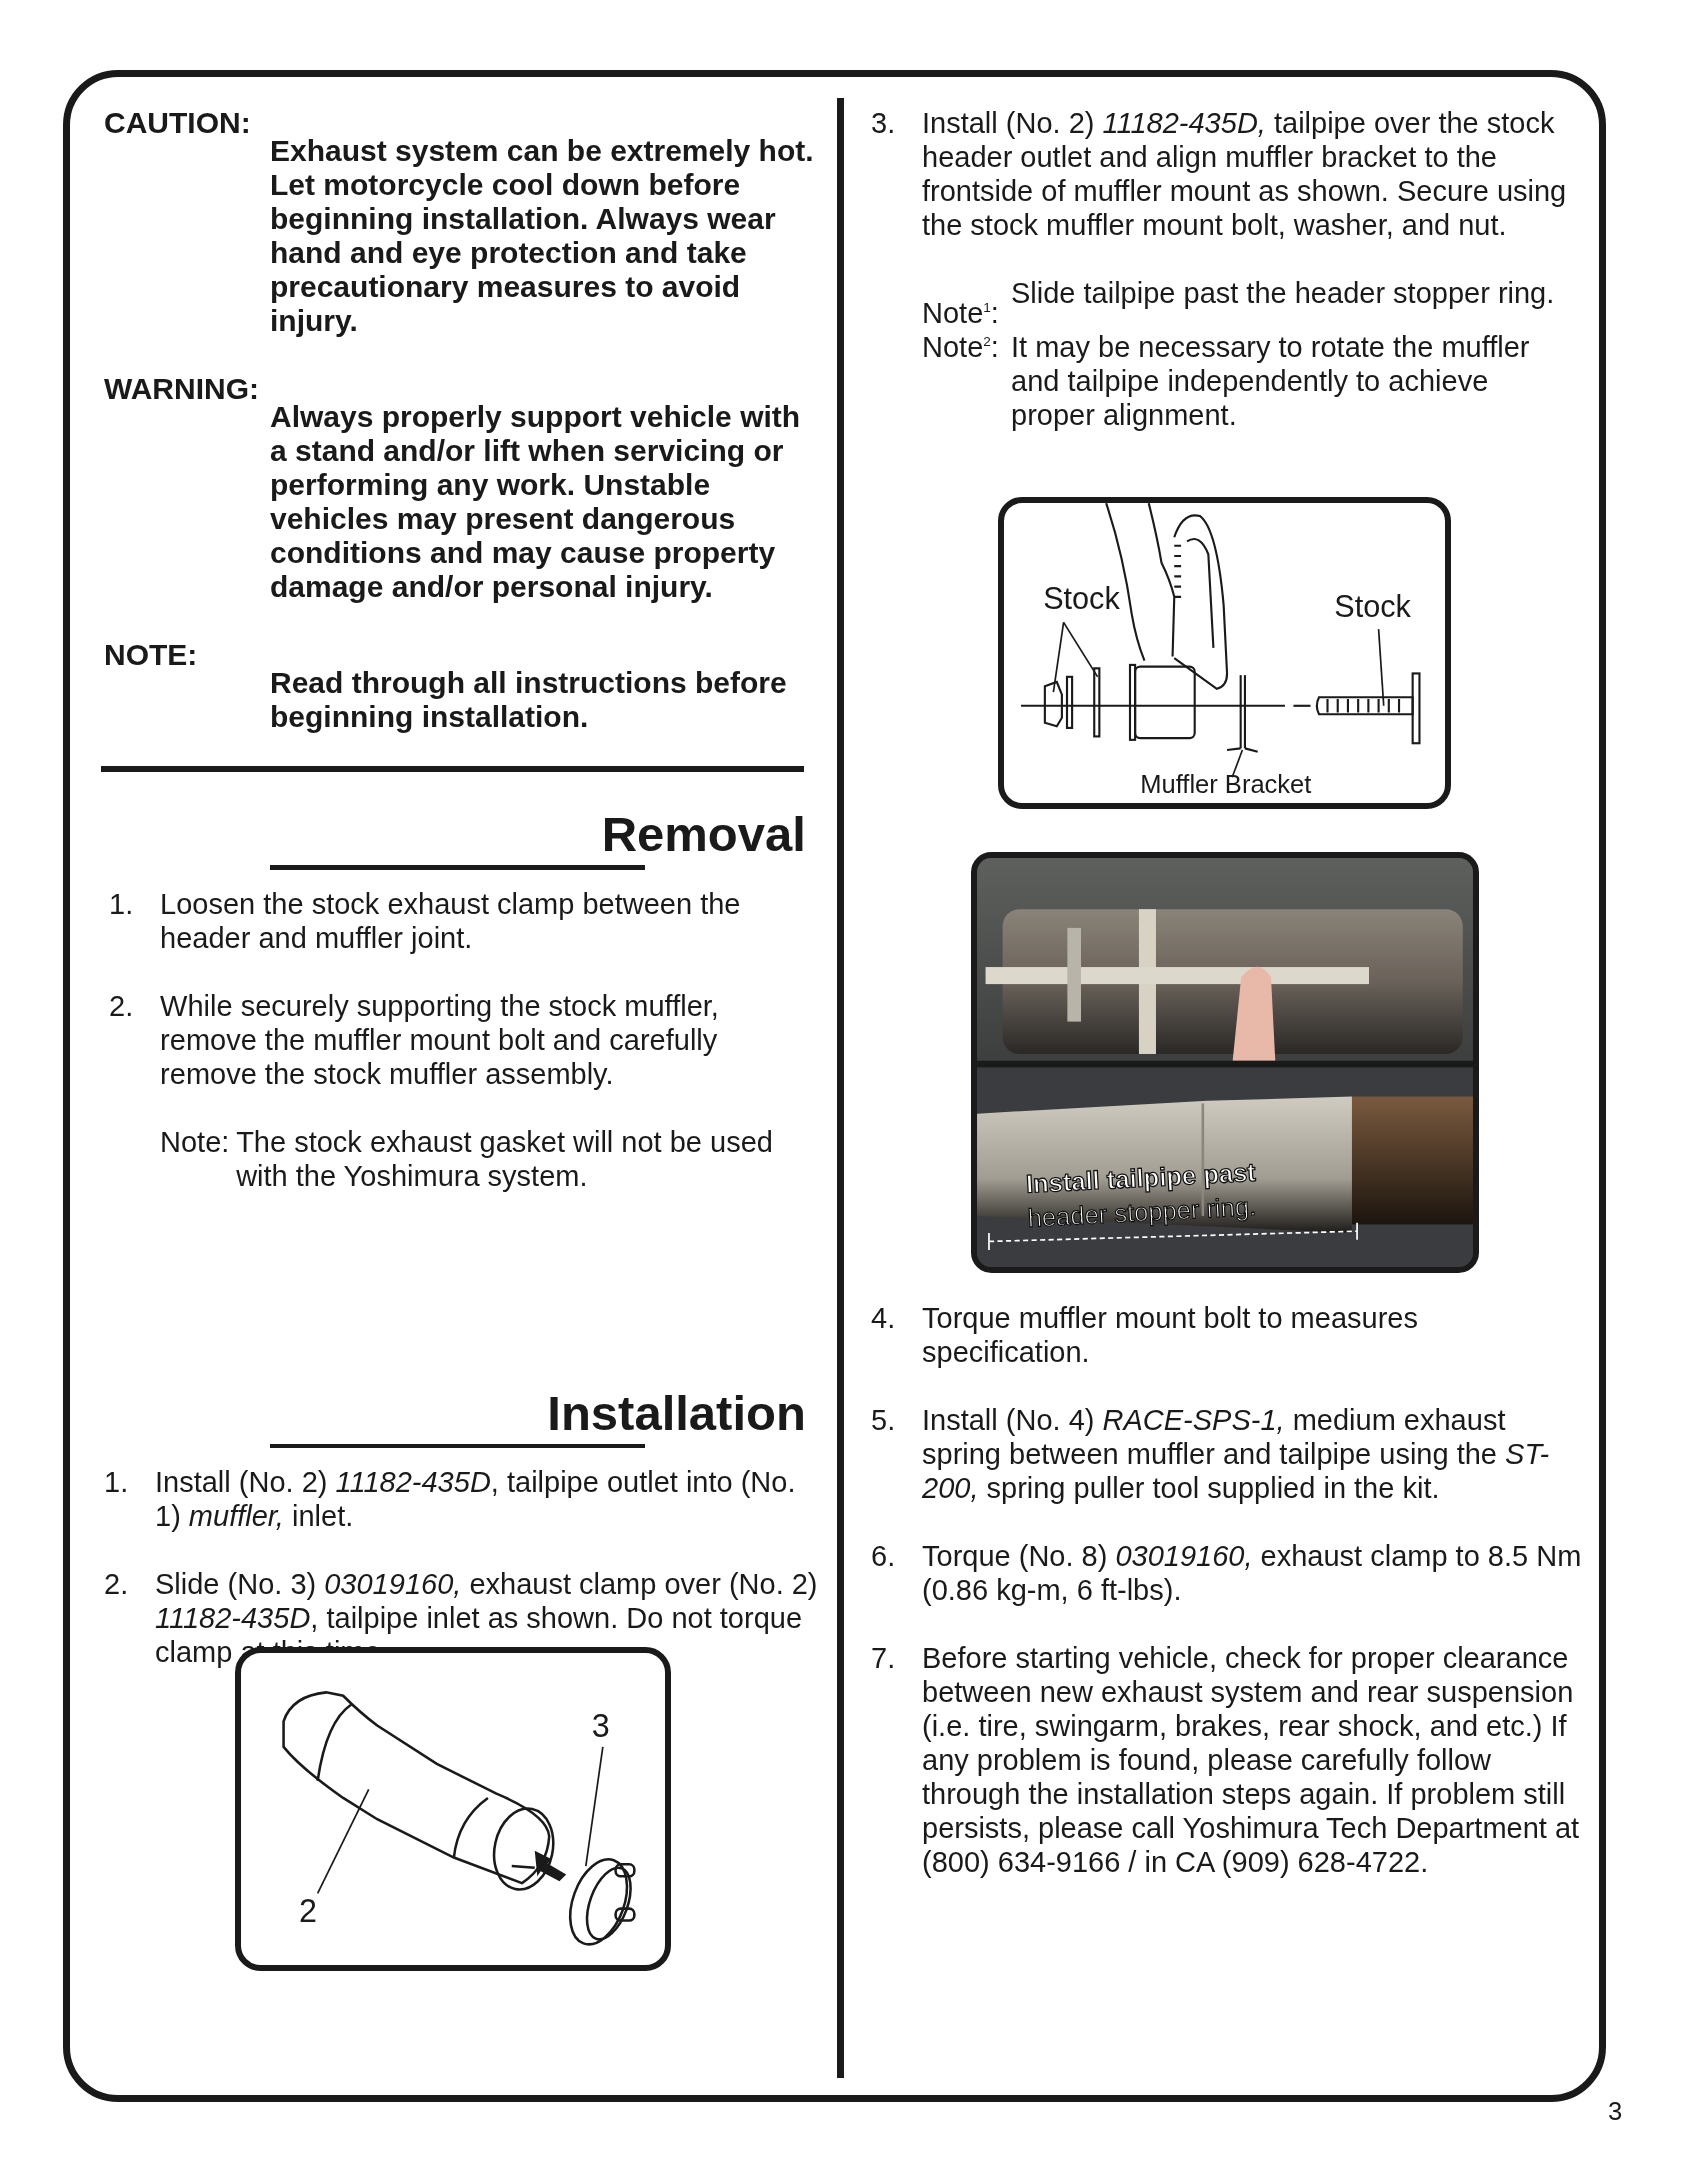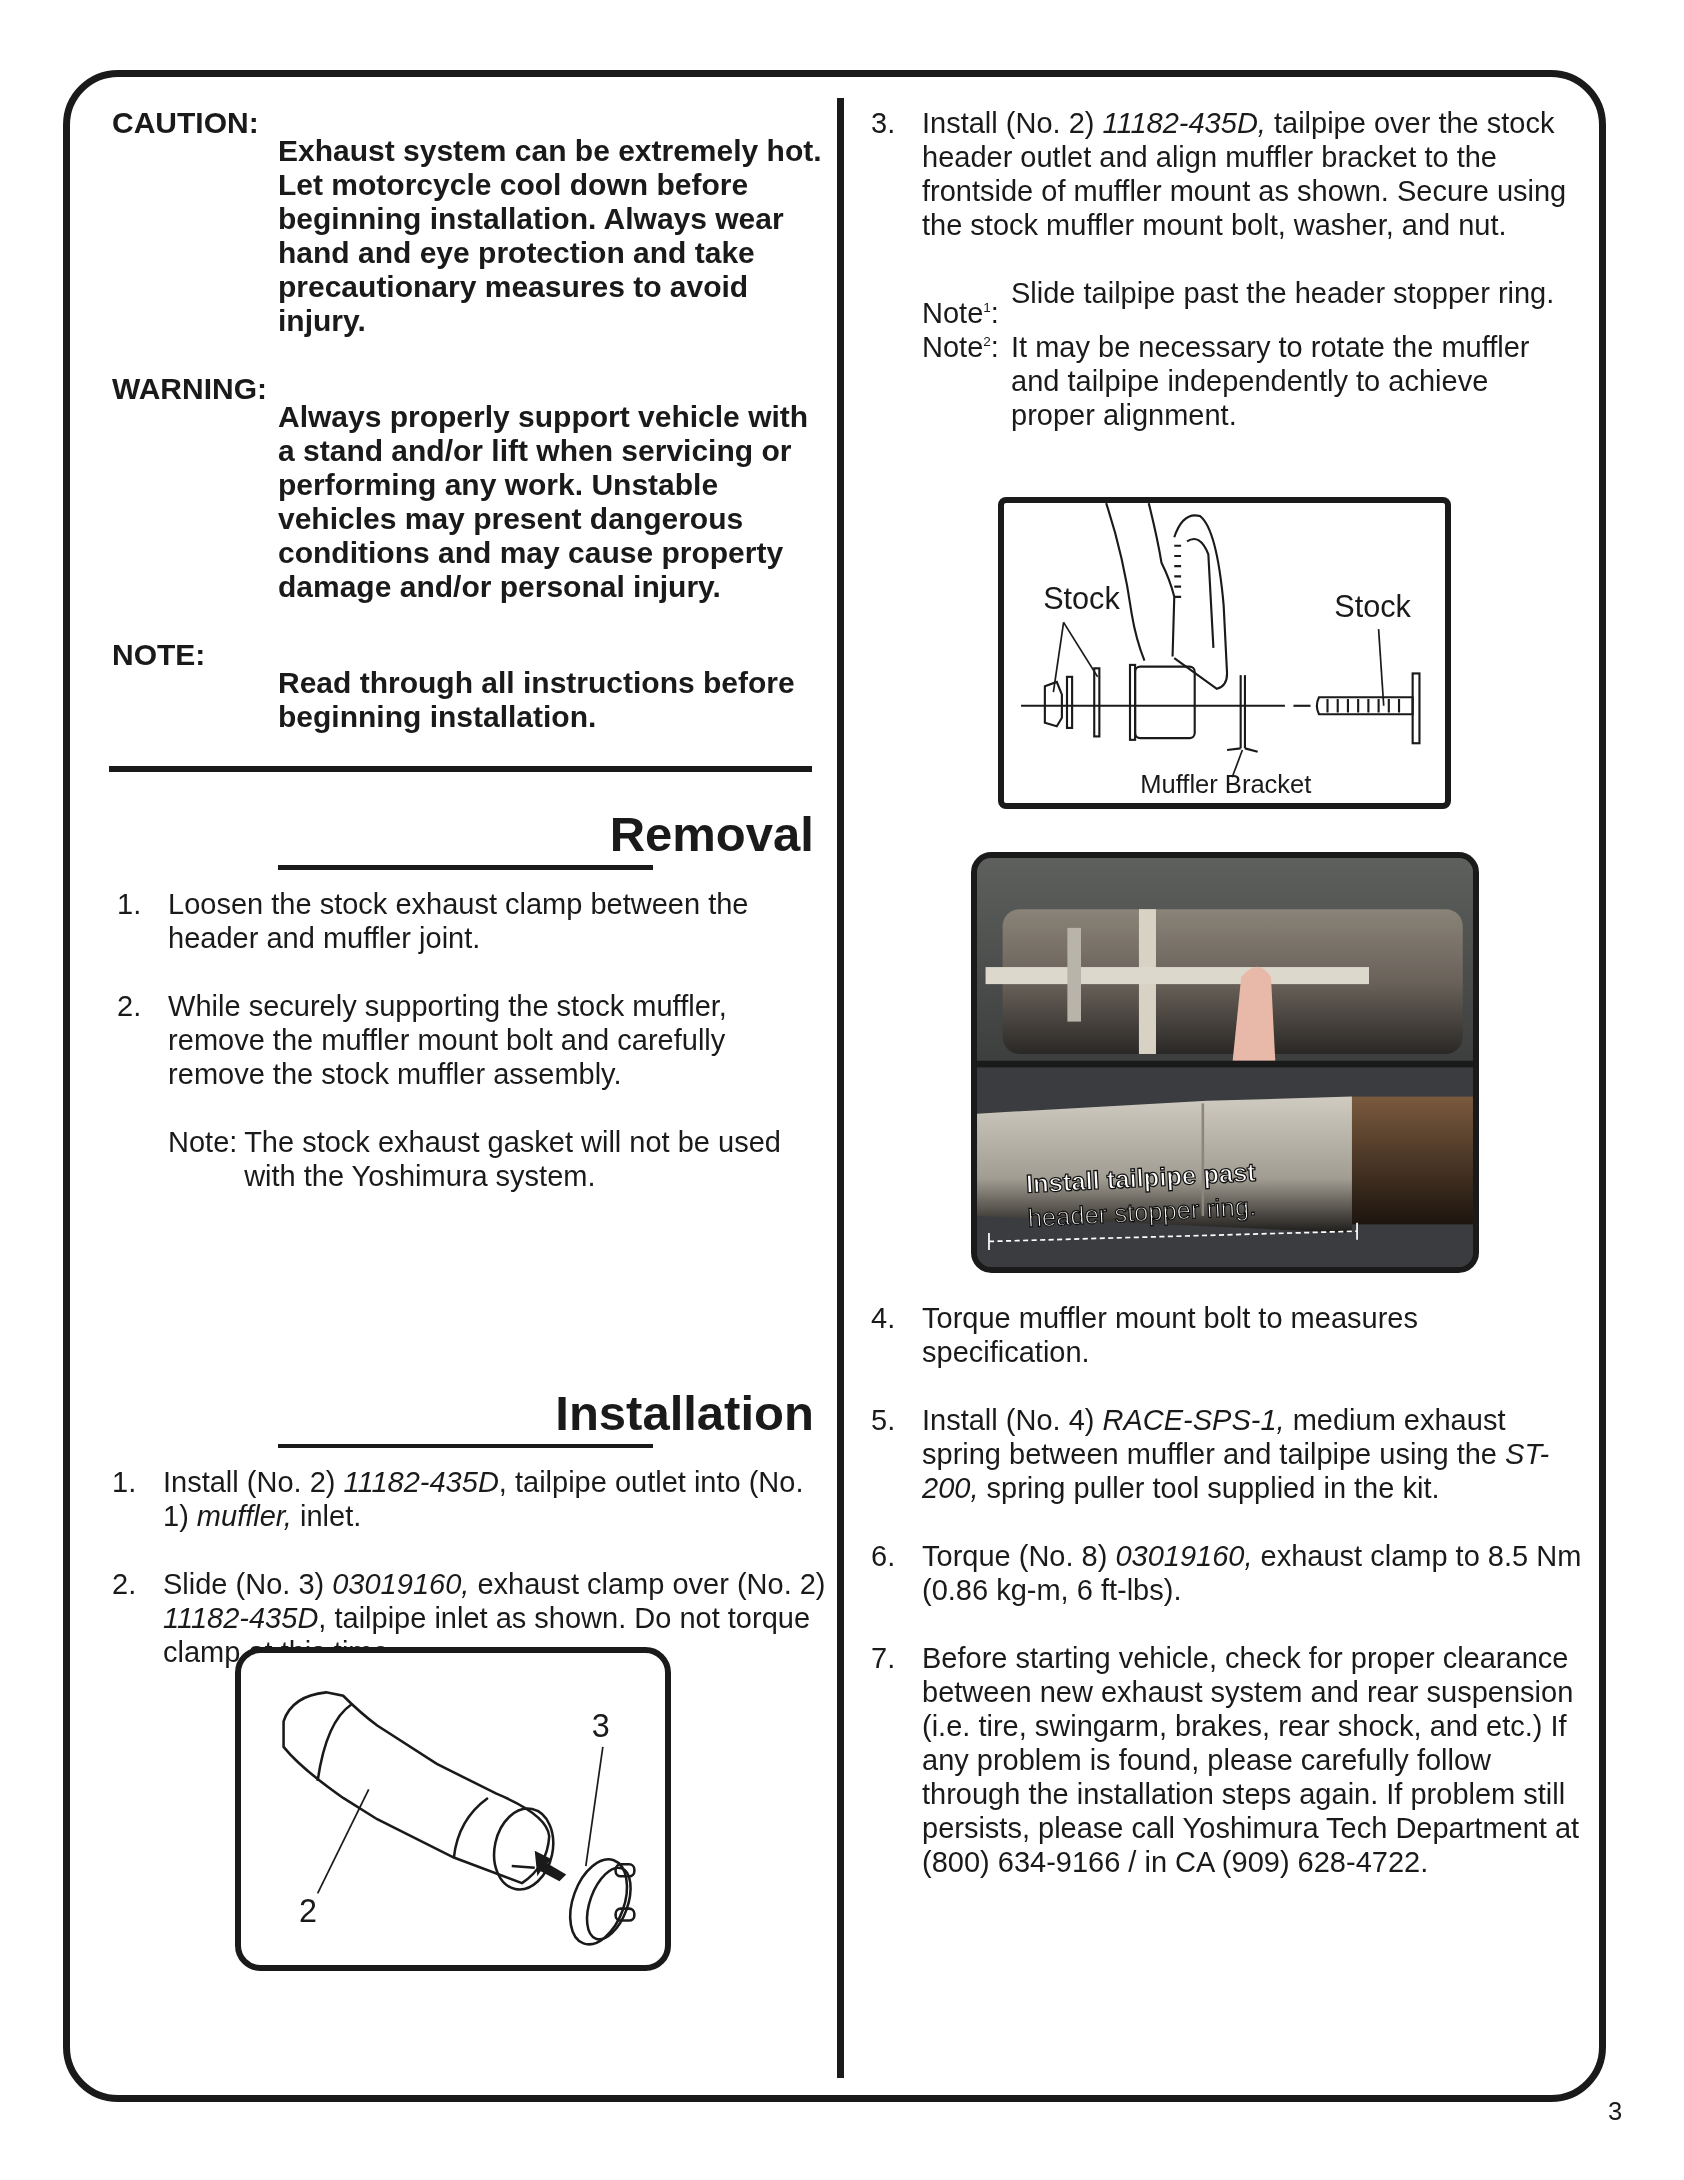--- a/index.html
+++ b/index.html
@@ -2,21 +2,21 @@
 <html style="font-size:13.6px"><head>
 <meta charset="utf-8">
 <style>
   html, body { margin: 0; padding: 0; background: #ffffff; }
   body { width: 1685px; height: 2181px; position: relative; overflow: hidden;
          font-family: "Liberation Sans", sans-serif; color: #1a1a1a; }
   .frame { position: absolute; left: 63px; top: 70px; width: 1543px; height: 2032px;
            border: 7.7px solid #1a1a1a; border-radius: 55px; box-sizing: border-box; }
   .divider { position: absolute; left: 837px; top: 98px; width: 6.8px; height: 1980px; background: #1a1a1a; }
   .col { position: absolute; }
-  .left { left: 112px; top: 106px; width: 716px; }
+  .left { left: 104px; top: 106px; width: 716px; }
   .right { left: 871px; top: 106px; width: 716px; }
 
   .notice { display: flex; font-weight: bold; font-size: 30px; line-height: 34px; margin-bottom: 34px; }
   .notice .lbl { width: 166px; flex: 0 0 166px; white-space: nowrap; }
   .notice .txt { flex: 1; margin-top: 28px; }
   .rule { height: 6px; background: #1a1a1a; margin: 0 0 0 -3.4px; width: 703px; }
 
   .section-title { text-align: right; font-weight: bold; font-size: 49px; line-height: 56px;
                    margin-left: -5.1px; width: 707px; }
   .title-underline { height: 4.3px; background: #1a1a1a; width: 375px; margin: 3.4px 0 17px 166px; }
@@ -124,21 +124,21 @@
   <div class="note" style="padding-left:51px;">
     <span class="nl" style="width:89px;margin-top:20px;"><span>Note</span><sup>1</sup>:</span>
     <span style="width:545px;">Slide tailpipe past the header stopper ring.</span>
   </div>
   <div class="note" style="padding-left:51px;">
     <span class="nl" style="width:89px;"><span>Note</span><sup>2</sup>:</span>
     <span style="width:545px;">It may be necessary to rotate the muffler and tailpipe independently to achieve proper alignment.</span>
   </div>
 </div>
 
-<div class="figbox" style="left:998px; top:497px; width:453px; height:312px; border-radius:8px;">
+<div class="figbox" style="left:998px; top:497px; width:453px; height:312px; border-radius:24px;">
   <svg width="441" height="300" viewBox="0 0 518 352">
     <g fill="none" stroke="#1a1a1a" stroke-width="2.5">
       <path d="M120 0 Q140 60 150 130 Q155 160 165 185"></path>
       <path d="M170 0 Q180 40 185 70 Q195 90 200 110 L198 180"></path>
       <path d="M200 40 Q210 10 230 15 Q250 30 258 120 L262 200 Q262 215 250 218 L200 182"></path>
       <path d="M215 45 Q230 35 240 60 L246 170"></path>
       <path d="M200 50 L208 50 M200 62 L208 62 M200 74 L208 74 M200 86 L208 86 M200 98 L208 98 M200 110 L208 110"></path>
       <line x1="20" y1="238" x2="330" y2="238"></line>
       <line x1="340" y1="238" x2="360" y2="238"></line>
       <path d="M48 215 L62 210 L68 225 L68 252 L62 262 L48 258 Z"></path>

